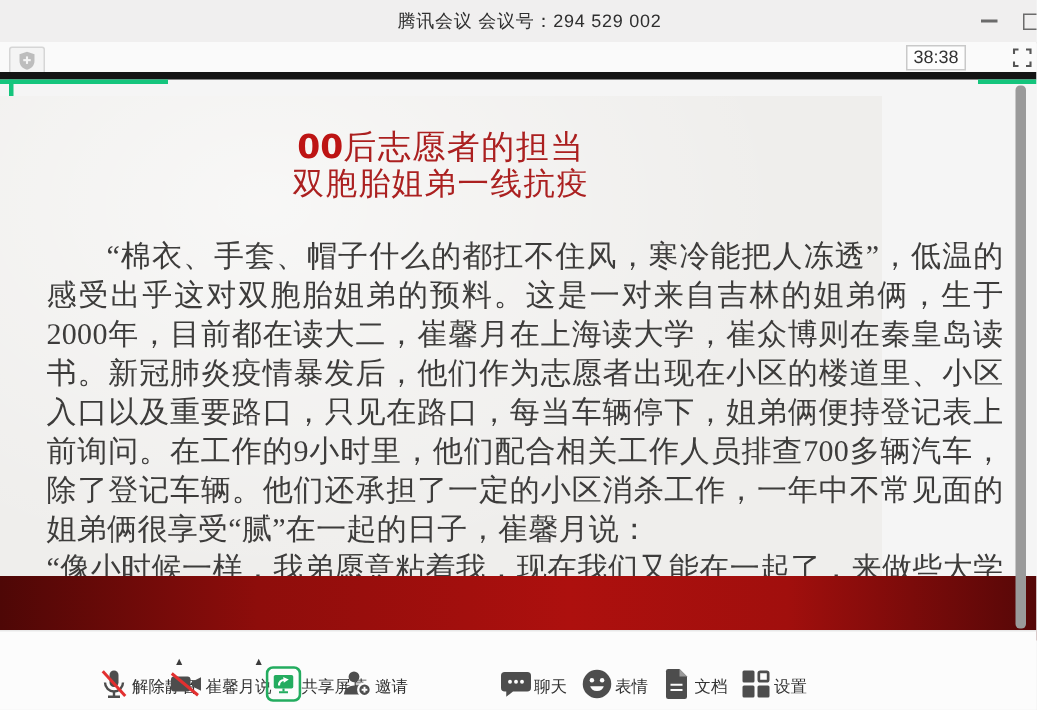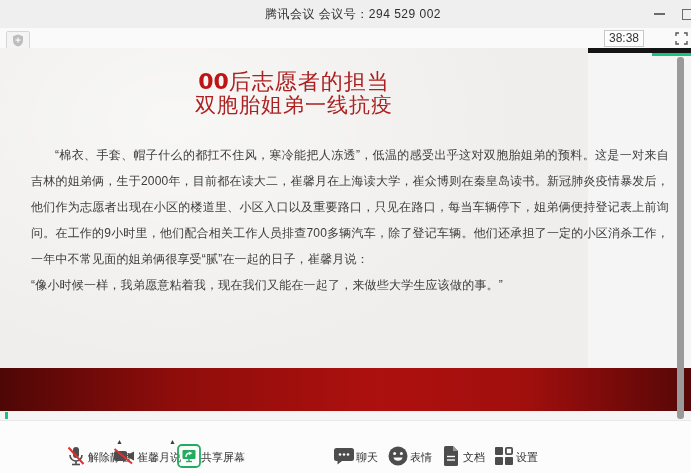--- a/index.html
+++ b/index.html
@@ -22,30 +22,30 @@
   .fs-btn{position:absolute;right:2px;top:2px;width:16px;height:16px;display:flex;align-items:center;justify-content:center;}
 
   
   .darkbar{position:absolute;left:0;top:48px;width:691px;height:5px;background:#141414;}
   .green-top-left{position:absolute;left:0;top:53px;width:112px;height:3px;background:#15c57d;}
   .green-top-right{position:absolute;left:652px;top:53px;width:39px;height:3px;background:#15c57d;}
   .green-left-upper{position:absolute;left:6px;top:53px;width:3px;height:43px;background:#15c57d;}
   .green-left-lower{position:absolute;left:5px;top:402px;width:3px;height:17px;background:#15c57d;}
 
   
-  .slide{position:absolute;left:0;top:48px;width:588px;height:364px;background:#efeeec;
+  .slide{position:absolute;left:0;top:64px;width:588px;height:364px;background:#efeeec;
          background-image:radial-gradient(ellipse at 30% 20%, rgba(255,255,255,.55), rgba(255,255,255,0) 60%);}
   .slide-title{position:absolute;left:0;right:0;top:22px;text-align:center;color:#ab2020;
                font-family:"Liberation Serif","DejaVu Serif",serif;line-height:23px;}
   .slide-title .t1{font-size:22px;letter-spacing:1px;}
   .slide-title .t1 b{font-family:"DejaVu Sans",sans-serif;font-weight:bold;color:#bd1414;letter-spacing:0;}
   .slide-title .t2{font-size:21px;letter-spacing:1px;margin-top:1px;}
   .slide-body{position:absolute;left:31px;top:94px;width:638px;
-              font-family:Liberation Sans, sans-serif;
-              font-size:12px;line-height:26px;color:#3d3c3b;text-align:justify;letter-spacing:.2px;}
+              font-family:Liberation Serif, serif;
+              font-size:20px;line-height:26px;color:#3d3c3b;text-align:justify;letter-spacing:.2px;}
   .slide-body p{margin:0;}
   .slide-body p.indent{text-indent:2em;}
   .red-band{position:absolute;left:0;bottom:1px;width:691px;height:43px;
             background:linear-gradient(90deg,#4e0706 0%,#8e0d0b 25%,#ad100e 55%,#a10f0d 76%,#550707 100%);}
 
   
   .doc-scrollbar{position:absolute;left:677px;top:57px;width:7px;height:362px;background:#9a9a9a;border-radius:3px;}
 
   
   .bottombar{position:absolute;left:0;top:420px;width:691px;height:53px;background:#fcfcfc;border-top:1px solid #e8e8e8;}
@@ -140,20 +140,32 @@
         <rect x="5.5" y="6" width="13" height="9" rx="1.2" fill="#23ac5f"></rect>
         <path d="M9 13 C9 10.2 10.6 9.3 12.6 9.3" fill="none" stroke="#ffffff" stroke-width="1.4"></path>
         <path d="M11.8 7.4 L15.5 9 L12.2 11.2 Z" fill="#ffffff"></path>
         <line x1="12" y1="15" x2="12" y2="17" stroke="#23ac5f" stroke-width="1.4"></line>
         <line x1="9" y1="17.5" x2="15" y2="17.5" stroke="#23ac5f" stroke-width="1.4"></line>
       </svg>
         </div>
       <span class="lbl">共享屏幕</span>
     </div>
 
+    <div class="tb-item" style="left:226px">
+      <div class="ic">
+          <svg width="24" height="24" viewBox="0 0 24 24">
+        <circle cx="10" cy="7.2" r="3.6" fill="#4d4d4d"></circle>
+        <path d="M3.2 19 a6.8 6 0 0 1 13.6 0 Z" fill="#4d4d4d"></path>
+        <circle cx="17" cy="15.8" r="4.2" fill="#4d4d4d" stroke="#fcfcfc" stroke-width="1.5"></circle>
+        <line x1="17" y1="13.9" x2="17" y2="17.7" stroke="#fcfcfc" stroke-width="1.3"></line>
+        <line x1="15.1" y1="15.8" x2="18.9" y2="15.8" stroke="#fcfcfc" stroke-width="1.3"></line>
+      </svg>
+        </div>
+      <span class="lbl">邀请</span>
+    </div>
 
 
     <div class="tb-item" style="left:332px">
       <div class="ic">
           <svg width="24" height="24" viewBox="0 0 24 24">
         <path d="M4.5 4 h15 a2.5 2.5 0 0 1 2.5 2.5 v8 a2.5 2.5 0 0 1 -2.5 2.5 h-9.5 l-4.5 3.5 v-3.5 h-1 a2.5 2.5 0 0 1 -2.5 -2.5 v-8 A2.5 2.5 0 0 1 4.5 4 Z" fill="#4d4d4d"></path>
         <circle cx="8" cy="10.5" r="1.3" fill="#fcfcfc"></circle>
         <circle cx="12" cy="10.5" r="1.3" fill="#fcfcfc"></circle>
         <circle cx="16" cy="10.5" r="1.3" fill="#fcfcfc"></circle>
       </svg>

